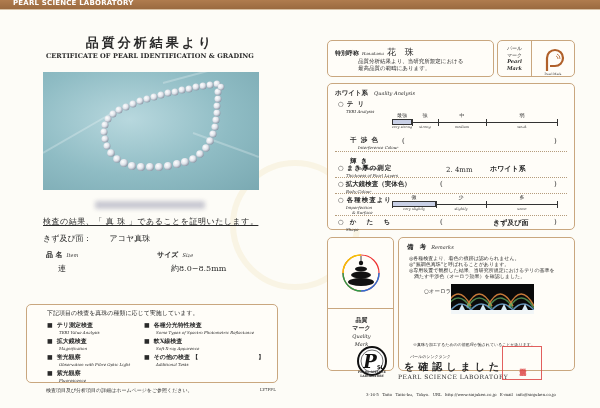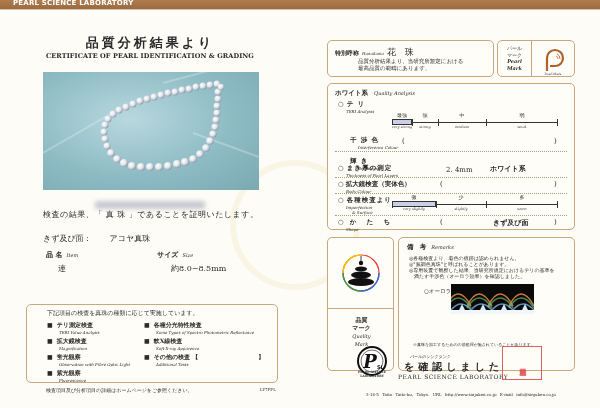--- a/index.html
+++ b/index.html
@@ -16,21 +16,21 @@
     font-weight: bold; letter-spacing: 3px; }
   .title-en { position: absolute; left: 0; top: 52px; width: 300px; text-align: center; font-size: 6.5px;
     font-weight: bold; letter-spacing: 0.1px; }
   .photo { position: absolute; left: 43px; top: 72px; width: 216px; height: 118px;
     background: radial-gradient(ellipse at 40% 40%, #b8d8de 0%, #8fbcc4 55%, #7aa9b2 100%); overflow: hidden; }
   .photo .streak { position: absolute; background: rgba(255,255,255,0.25); height: 2px; transform-origin: left; }
   .necklace { position: absolute; left: 28px; top: 6px; width: 160px; height: 104px; }
   .serial { position: absolute; left: 95px; top: 201px; width: 110px; height: 8px; background: #c9c9d2;
     filter: blur(2px); border-radius: 2px; }
   .t-line { position: absolute; font-size: 8px; }
-  .cert-line { left: 43px; top: 209px; letter-spacing: 0.5px; }
+  .cert-line { left: 43px; top: 216px; letter-spacing: 0.5px; text-decoration: underline; }
   .type-line { left: 43px; top: 233px; }
   .type-line .val { margin-left: 18px; margin-top: 28px; }
   .label-sm { position: absolute; font-size: 7px; font-weight: bold; }
   .label-sm i { font-size: 5px; font-weight: normal; margin-left: 4px; }
   .val-lg { position: absolute; font-size: 8px; }
 
   .tests-box { position: absolute; left: 26px; top: 304px; width: 252px; height: 79px; border: 1px solid #c9a77f;
     border-radius: 5px; background: #fffdf8; }
   .tests-box .head { position: absolute; left: 20px; top: 4px; font-size: 6px; }
   .test { position: absolute; font-size: 6px; font-weight: bold; }

